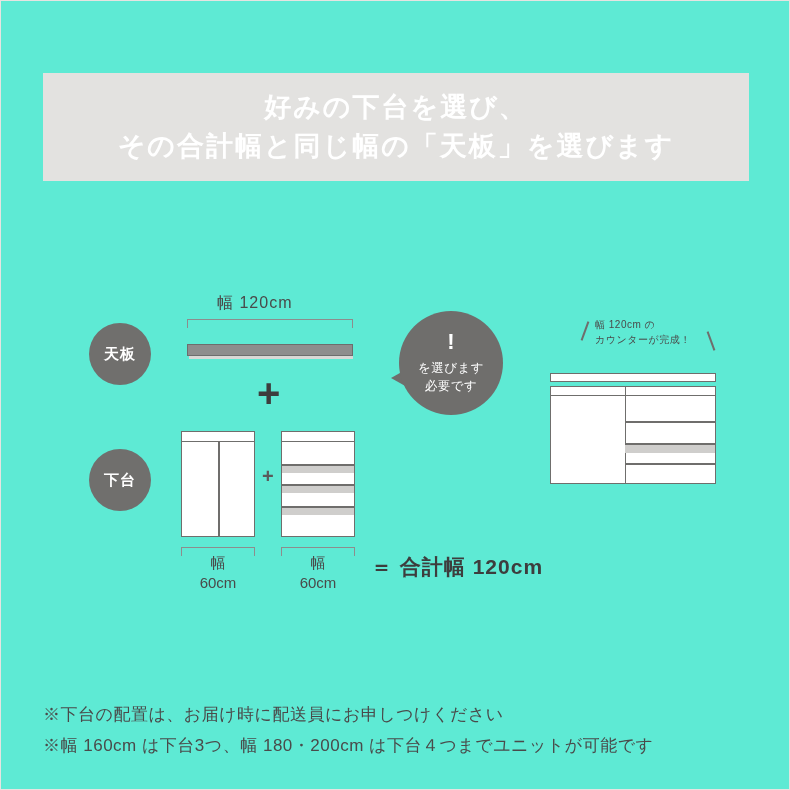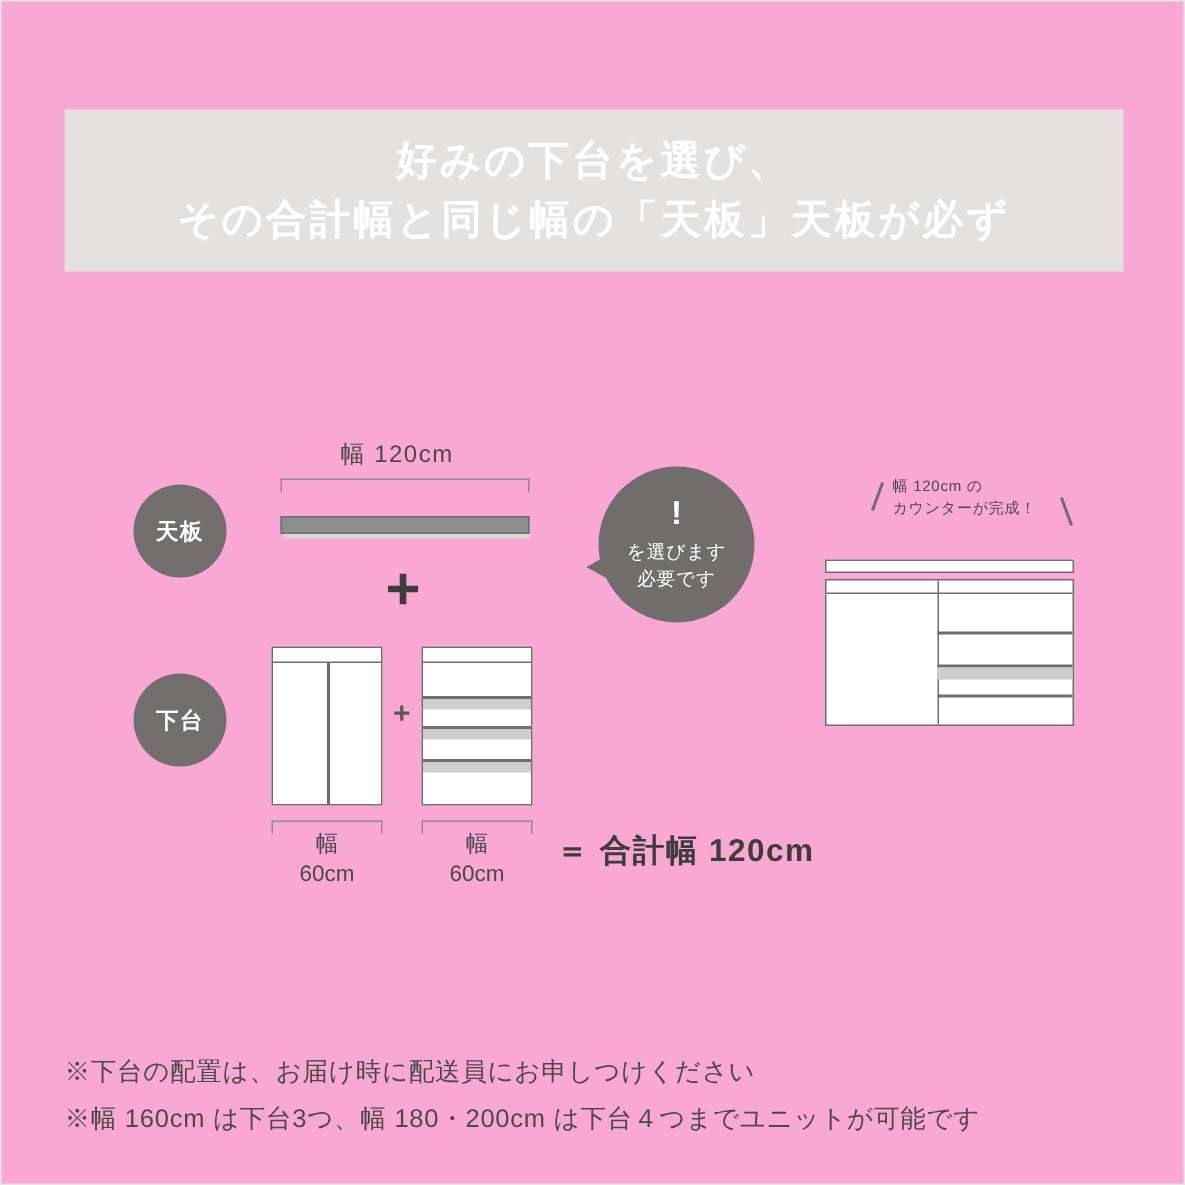--- a/index.html
+++ b/index.html
@@ -13,21 +13,21 @@
     font-family: "Liberation Sans", sans-serif;
     color: #4a4a4a;
     overflow: hidden;
   }
   .page {
     position: relative;
     width: 790px;
     height: 790px;
     box-sizing: border-box;
     border: 1px solid #e6e4e1;
-    background: #f9a8d4;
+    background: #5eead4;
   }
 
   
   .banner {
     position: absolute;
     left: 42px;
     top: 72px;
     width: 706px;
     height: 108px;
     background: #e3e2e0;
@@ -64,21 +64,21 @@
   #pill-bottom { left: 88px; top: 448px; }
 
   
   .dim-label {
     position: absolute;
     font-size: 16px;
     color: #4a4a4a;
     letter-spacing: 1px;
     white-space: nowrap;
   }
-  #top-width-label { left: 226px; top: 292px; }
+  #top-width-label { left: 216px; top: 292px; }
 
   .dim-bar {
     position: absolute;
     border-top: 1px solid #8d8d8d;
   }
   .dim-bar::before, .dim-bar::after {
     content: "";
     position: absolute;
     top: -1px;
     width: 1px;
@@ -284,21 +284,21 @@
   #note-1 { top: 702px; }
   #note-2 { top: 733px; text-align: right; }
 </style>
 </head>
 <body>
 
 <div class="page">
 
   <div class="banner">
     <div class="banner-line">好みの下台を選び、</div>
-    <div class="banner-line">その合計幅と同じ幅の「天板」天板が必ず</div>
+    <div class="banner-line">その合計幅と同じ幅の「天板」を選びます</div>
   </div>
 
   <div class="pill" id="pill-top">天板</div>
   <div class="pill" id="pill-bottom">下台</div>
 
   <div class="dim-label" id="top-width-label">幅 120cm</div>
   <div class="dim-bar" id="top-dim-bar"></div>
   <div id="top-board"></div>
   <div id="top-board-shadow"></div>
 

